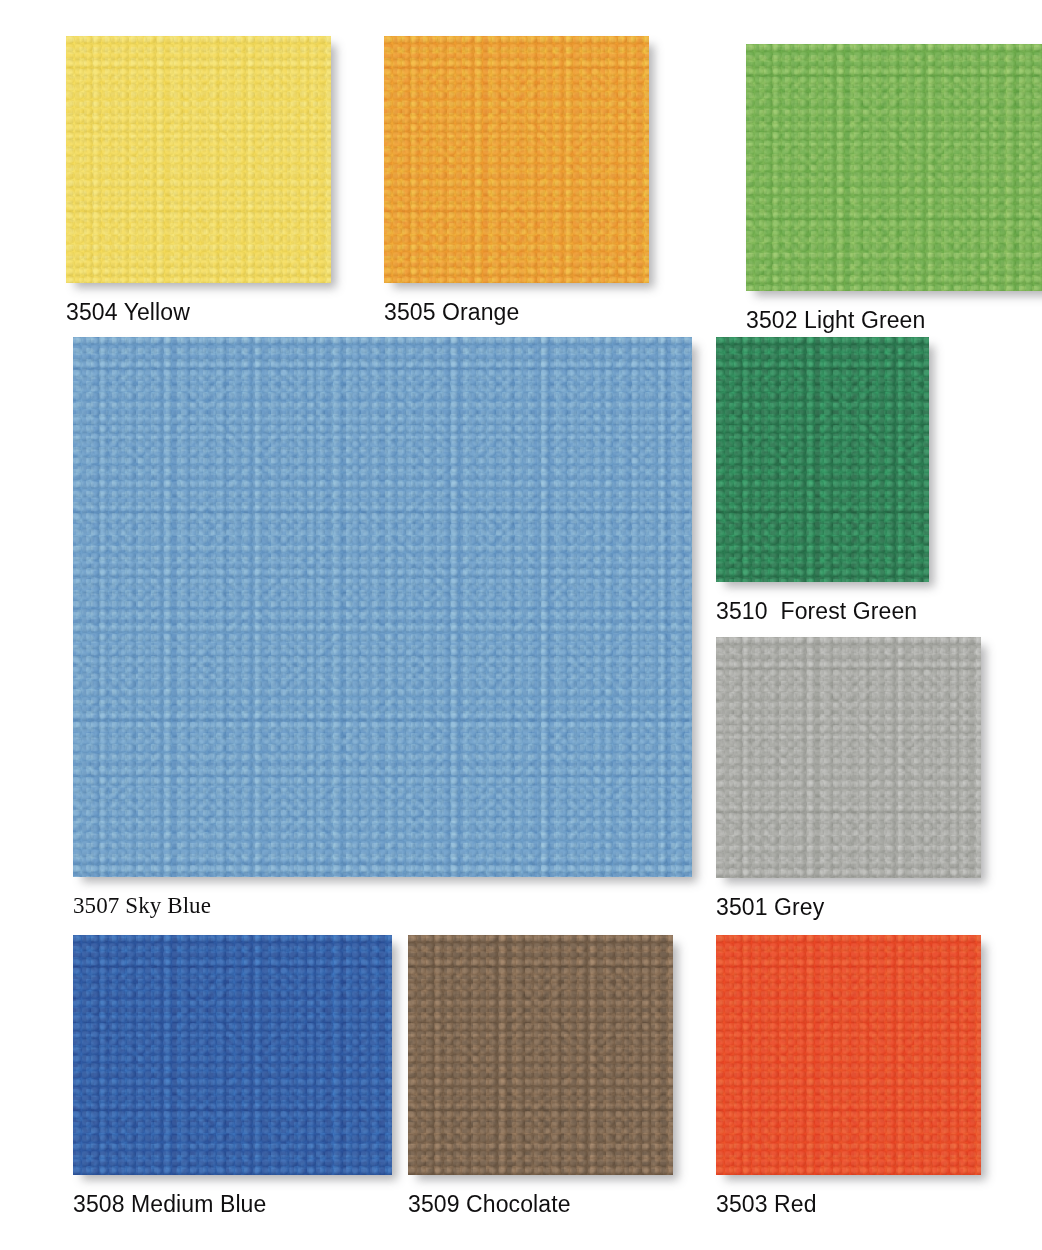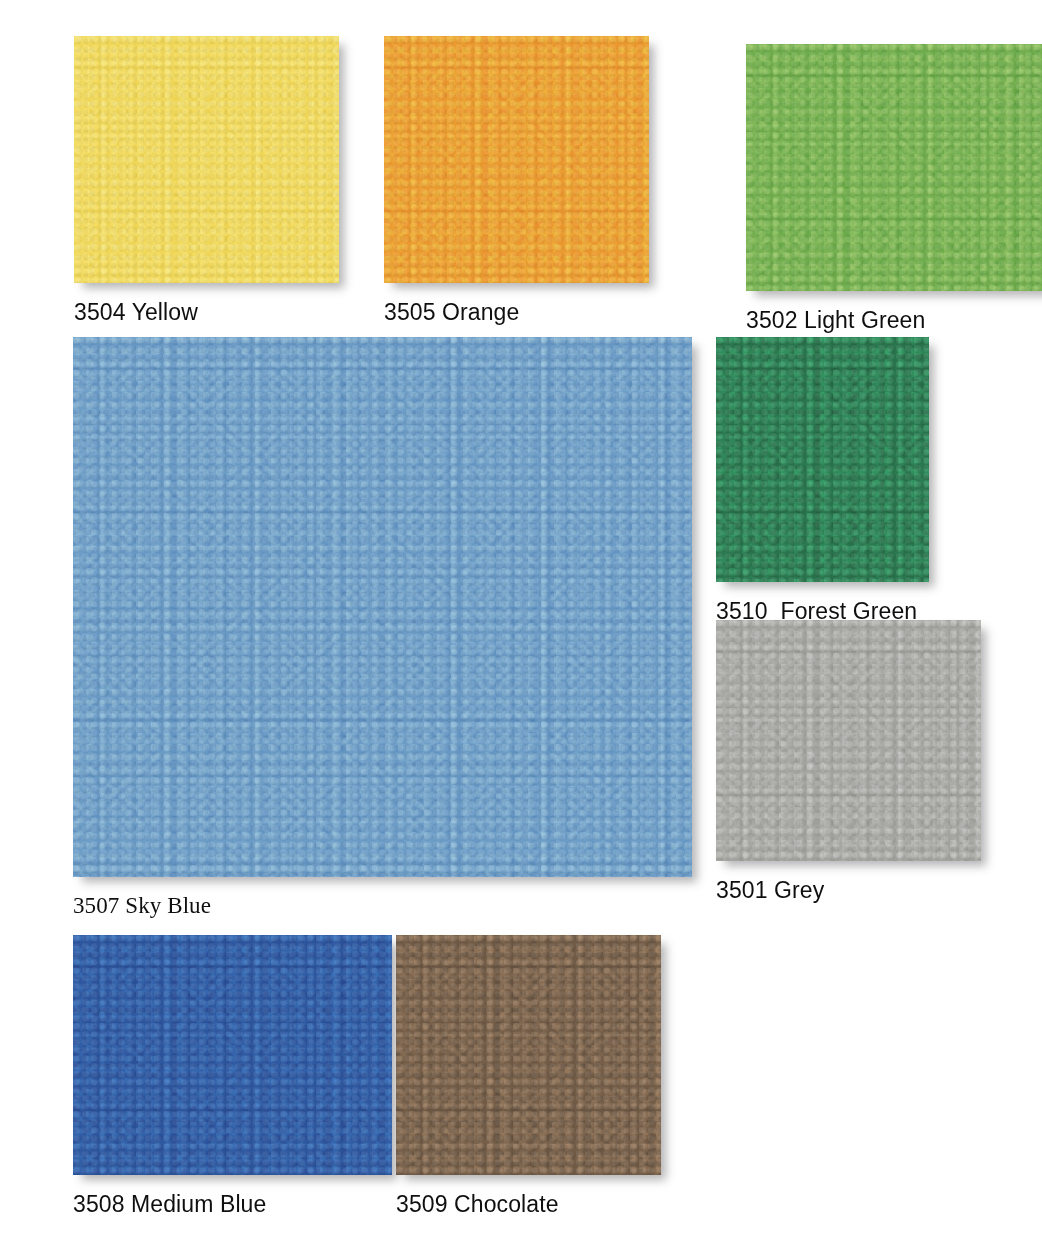--- a/index.html
+++ b/index.html
@@ -70,45 +70,49 @@
     line-height: 1.05;
     color: #100f10;
     letter-spacing: 0.1px;
     white-space: pre;
   }
 </style>
 </head>
 <body>
 
 <div id="swatch-sheet" style="background: rgb(255, 255, 255);">
-    <div class="swatch-cell" style="left: 74px; top: 36px; width: 265px;">
+    <div class="swatch-cell" style="left: 66px; top: 36px; width: 265px;">
       <div class="swatch-chip" style="height: 247px; background-color: rgb(245, 221, 94);"></div>
       <div class="swatch-label">3504 Yellow</div>
     </div>
     <div class="swatch-cell" style="left: 384px; top: 36px; width: 265px;">
       <div class="swatch-chip" style="height: 247px; background-color: rgb(240, 160, 49);"></div>
       <div class="swatch-label">3505 Orange</div>
     </div>
     <div class="swatch-cell" style="left: 716px; top: 44px; width: 301px; margin-left: 30px;">
       <div class="swatch-chip" style="height: 247px; background-color: rgb(118, 179, 81);"></div>
       <div class="swatch-label">3502 Light Green</div>
     </div>
     <div class="swatch-cell" style="left: 73px; top: 337px; width: 619px; font-family: Liberation Serif, serif;">
       <div class="swatch-chip" style="height: 540px; background-color: rgb(110, 159, 202);"></div>
       <div class="swatch-label">3507 Sky Blue</div>
     </div>
     <div class="swatch-cell" style="left: 716px; top: 337px; width: 213px;">
       <div class="swatch-chip" style="height: 245px; background-color: rgb(43, 123, 81);"></div>
       <div class="swatch-label">3510  Forest Green</div>
     </div>
-    <div class="swatch-cell" style="left: 716px; top: 620px; width: 265px;">
+    <div class="swatch-cell" style="left: 716px; top: 637px; width: 265px;">
       <div class="swatch-chip" style="height: 241px; background-color: rgb(169, 170, 165);"></div>
       <div class="swatch-label">3501 Grey</div>
     </div>
     <div class="swatch-cell" style="left: 73px; top: 935px; width: 319px;">
       <div class="swatch-chip" style="height: 240px; background-color: rgb(47, 90, 164);"></div>
       <div class="swatch-label">3508 Medium Blue</div>
     </div>
-    <div class="swatch-cell" style="left: 396px; top: 935px; width: 265px;">
+    <div class="swatch-cell" style="left: 408px; top: 935px; width: 265px;">
       <div class="swatch-chip" style="height: 240px; background-color: rgb(119, 96, 74);"></div>
       <div class="swatch-label">3509 Chocolate</div>
+    </div>
+    <div class="swatch-cell" style="left: 716px; top: 935px; width: 265px;">
+      <div class="swatch-chip" style="height: 240px; background-color: rgb(236, 74, 38);"></div>
+      <div class="swatch-label">3503 Red</div>
     </div>
   </div>
 
 </body></html>

